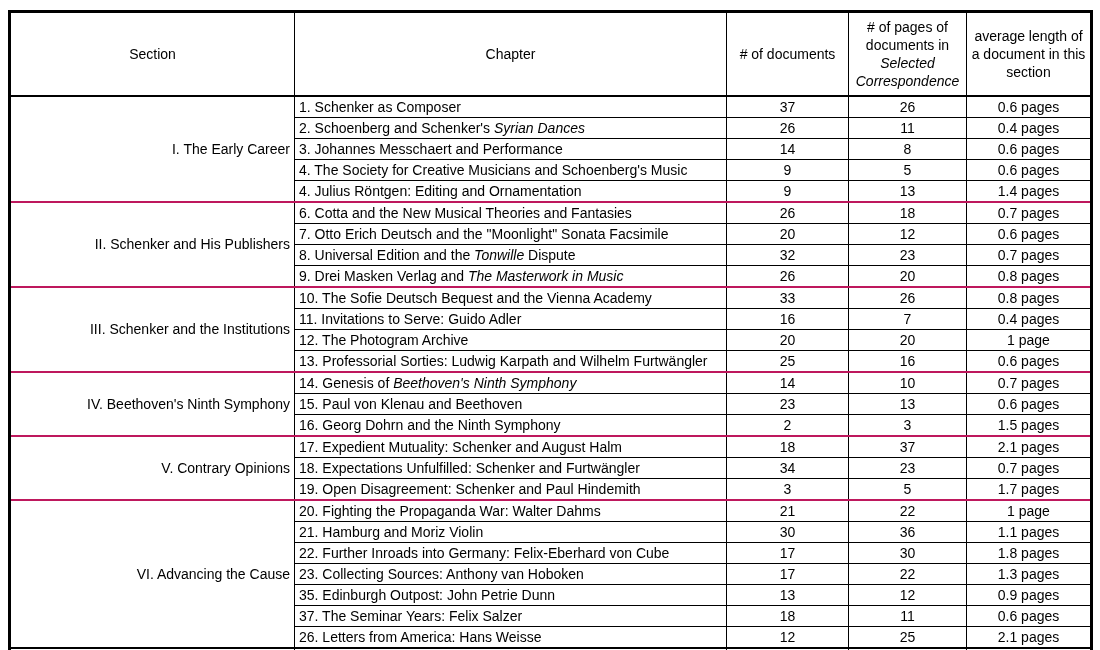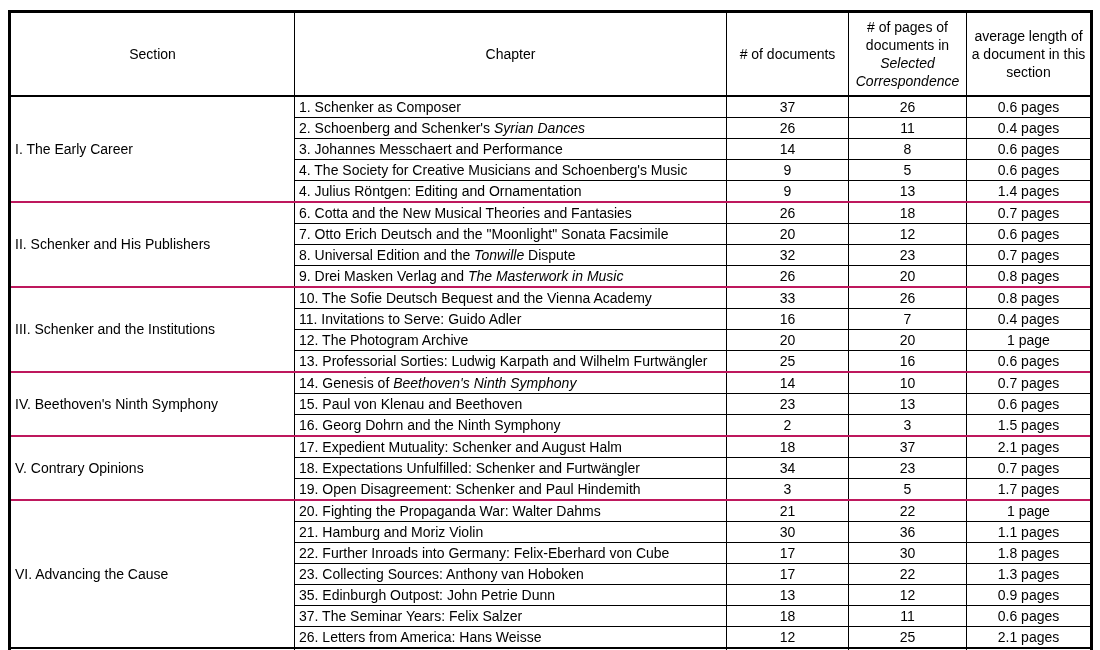--- a/index.html
+++ b/index.html
@@ -42,21 +42,21 @@
     height: 82px;
     border-bottom: 2px solid #000;
   }
   th.h-left { text-align: center; }
   th.h-center {
     text-align: center;
     white-space: normal;
     line-height: 1.3;
     padding: 0 2px;
   }
-  td.col-section { text-align: left; margin-top: 16px; }
+  td.col-section { text-align: right; margin-top: 16px; }
   td.col-chapter { text-align: left; }
   td.col-num     { text-align: center; }
   tr.section-start td { border-top: 2px solid #be185d; }
   tr.total-row td {
     border-top: 2px solid #000;
     font-weight: bold;
   }
   tr.total-row td.col-section { padding-left: 2px; }
 </style>
 </head>

